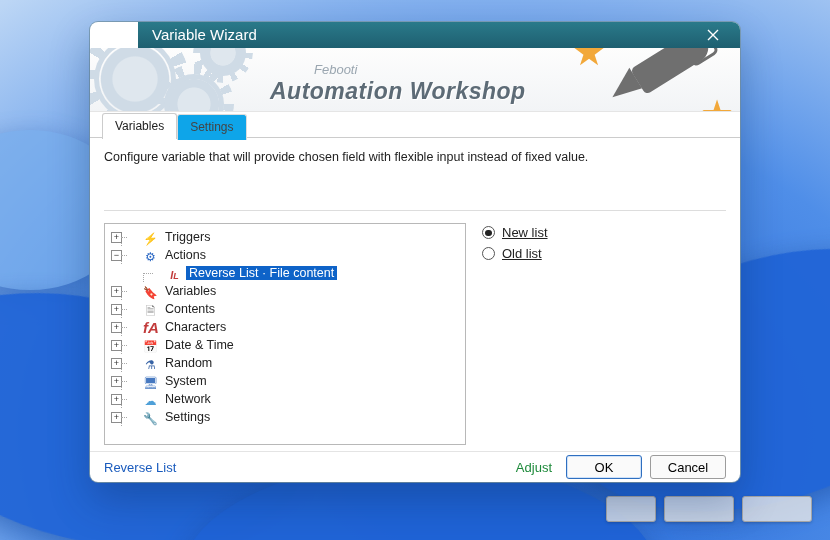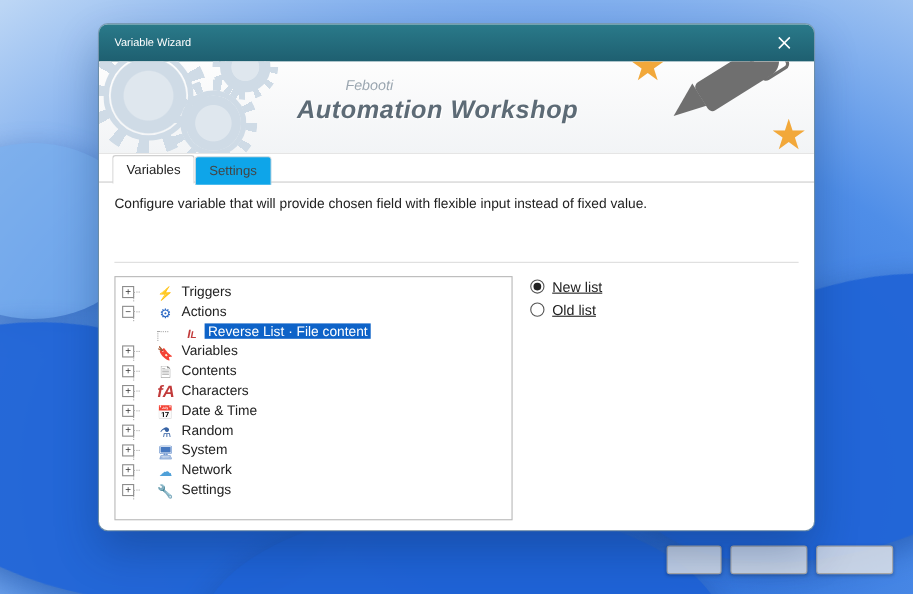--- a/index.html
+++ b/index.html
@@ -13,21 +13,21 @@
   .p2 { width:420px; height:240px; right:-150px; top:260px; transform:rotate(-18deg); opacity:.9;}
   .p3 { width:480px; height:240px; left:180px; bottom:-160px; transform:rotate(0deg); opacity:.95;}
   .p4 { width:200px; height:160px; left:-70px; top:130px; background:#76acec; border-radius:50%; opacity:.7;}
   .ghost-btn { position:absolute; bottom:18px; height:26px; border:1px solid #a6a6a6; border-radius:3px; background:#e9e9e9cc; box-shadow:0 1px 3px #0003;}
   .gb1 { right:174px; width:50px;} .gb2 { right:96px; width:70px;} .gb3 { right:18px; width:70px;}
   
   .window { position:absolute; left:90px; top:22px; width:650px; height:460px;
     background:#fff; border-radius:8px; box-shadow:0 18px 40px #0a2a5a55, 0 0 0 1px #7fa0b8;
     overflow:hidden; display:flex; flex-direction:column; }
   .titlebar { height:34px; background:linear-gradient(#2a7a8a,#1e5f70); color:#fff; display:flex;
-    align-items:center; padding:0 10px 0 14px; font-size:10px; }
+    align-items:center; padding:0 10px 0 14px; font-size:15px;margin-left:48px; }
   .titlebar .spacer { flex:1; }
   .close-x { width:34px; height:24px; display:flex; align-items:center; justify-content:center;
     font-size:15px; border-radius:4px; cursor:default; }
   
   .banner { height:84px; background:linear-gradient(180deg,#fdfdfd,#f2f4f6); position:relative; overflow:hidden; border-bottom:1px solid #e5e5e5;}
   .gear { position:absolute; border-radius:50%; background:radial-gradient(circle,#dfe7ee 38%,#cfdbe6 40%,#cfdbe6 58%, transparent 60%);
     box-shadow:0 0 0 5px #cfdbe6 inset; }
   .gear::before { content:""; position:absolute; inset:-16%; background:
     repeating-conic-gradient(#cfdbe6 0 12deg, transparent 12deg 30deg);
     -webkit-mask:radial-gradient(circle, transparent 52%, #000 53%); mask:radial-gradient(circle, transparent 52%, #000 53%);
@@ -186,13 +186,20 @@
           <span>New list</span>
         </div>
         <div class="radio-item">
           <div class="radio empty"></div>
           <span>Old list</span>
         </div>
       </div>
     </div>
   </div>
 
+  <div class="footer">
+    <span class="link1">Reverse List</span>
+    <div class="spacer"></div>
+    <span class="adjust">Adjust</span>
+    <div class="btn primary">OK</div>
+    <div class="btn">Cancel</div>
+  </div>
 </div>
 
 </body></html>

